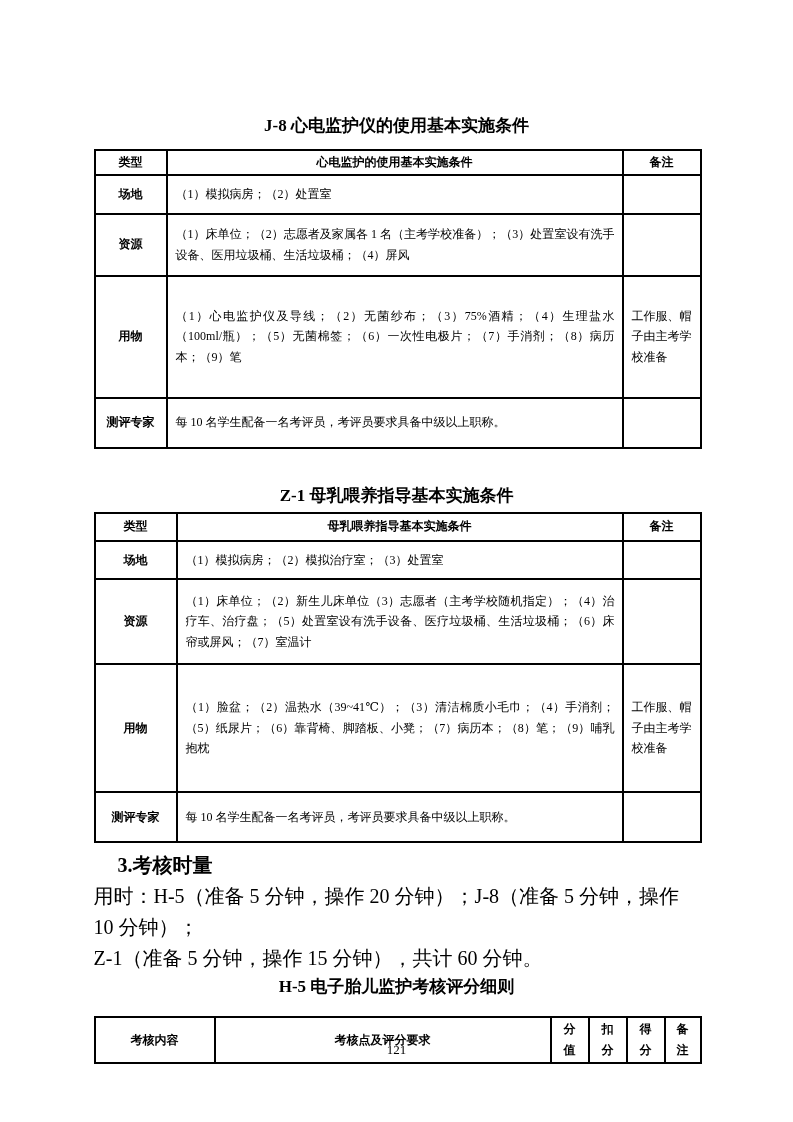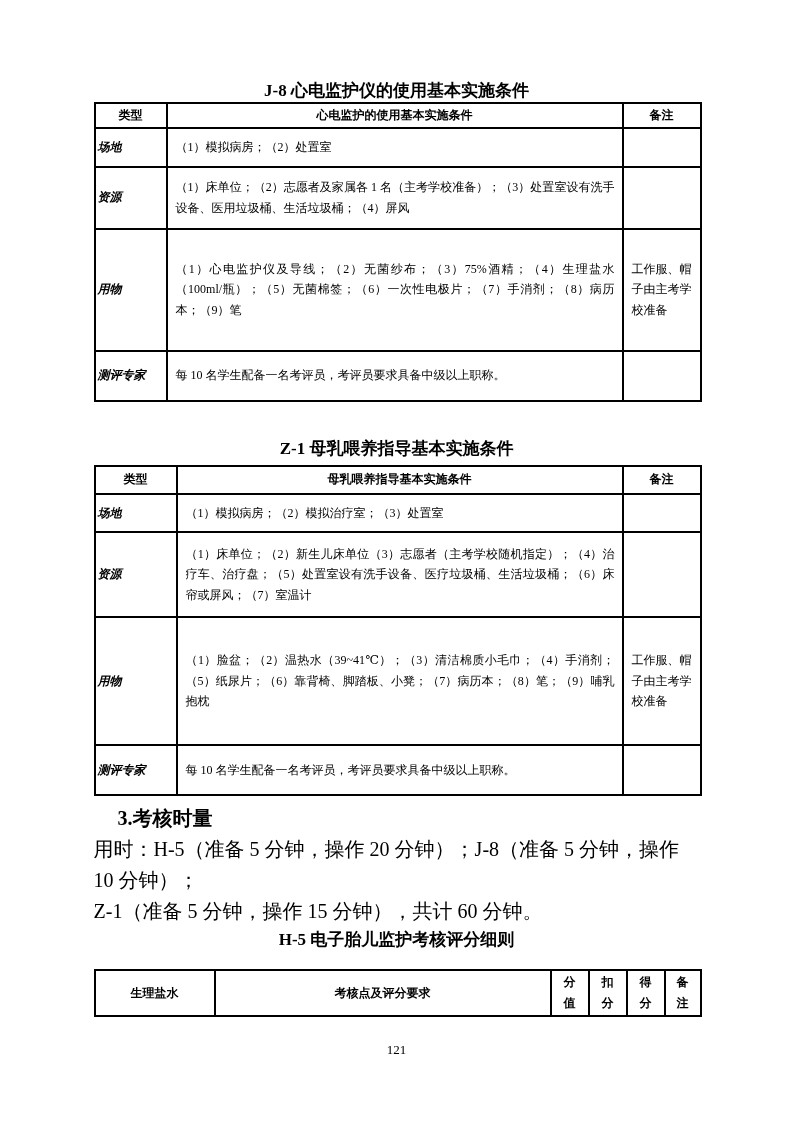--- a/index.html
+++ b/index.html
@@ -12,41 +12,40 @@
     overflow: hidden;
   }
   .content { width: 606px; margin: 0 auto; }
 
   .doc-title {
     text-align: center;
     font-weight: bold;
     font-size: 17px;
     line-height: 22px;
   }
-  .title-j8 { padding-top: 80px; margin-bottom: 0; }
+  .title-j8 { padding-top: 115px; margin-bottom: 12px; }
   .title-z1 { margin-top: 36px; margin-bottom: 5px; }
   .title-h5 { margin-top: 2px; margin-bottom: 18px; }
 
   table.doc-table {
     border-collapse: collapse;
     width: 606px;
     table-layout: fixed;
   }
   table.doc-table td, table.doc-table th {
     border: 2px solid #000;
     vertical-align: middle;
     font-size: 12px;
     line-height: 20.5px;
   }
   th.col-head { font-weight: bold; text-align: center; padding: 1px 2px; }
   td.label-cell {
     font-weight: bold;
-    text-align: left;
+    text-align: center;
     padding: 8px 2px;
-    font-style: italic;
   }
   td.content-cell {
     text-align: justify;
     padding: 2px 7px 2px 8px;
   }
   td.note-cell {
     text-align: justify;
     padding: 2px 8px;
     line-height: 21px;
   }
@@ -176,21 +175,21 @@
     <colgroup>
       <col class="c-item">
         <col class="c-req">
         <col class="c-score">
       <col class="c-ded">
         <col class="c-got">
         <col class="c-rmk">
     </colgroup>
     <tbody>
         <tr style="height:44px;">
-      <th class="col-head">生理盐水</th>
+      <th class="col-head">考核内容</th>
       <th class="col-head">考核点及评分要求</th>
       <th class="col-head">分
 值</th>
       <th class="col-head">扣
 分</th>
       <th class="col-head">得
 分</th>
       <th class="col-head">备
 注</th>
     </tr>

